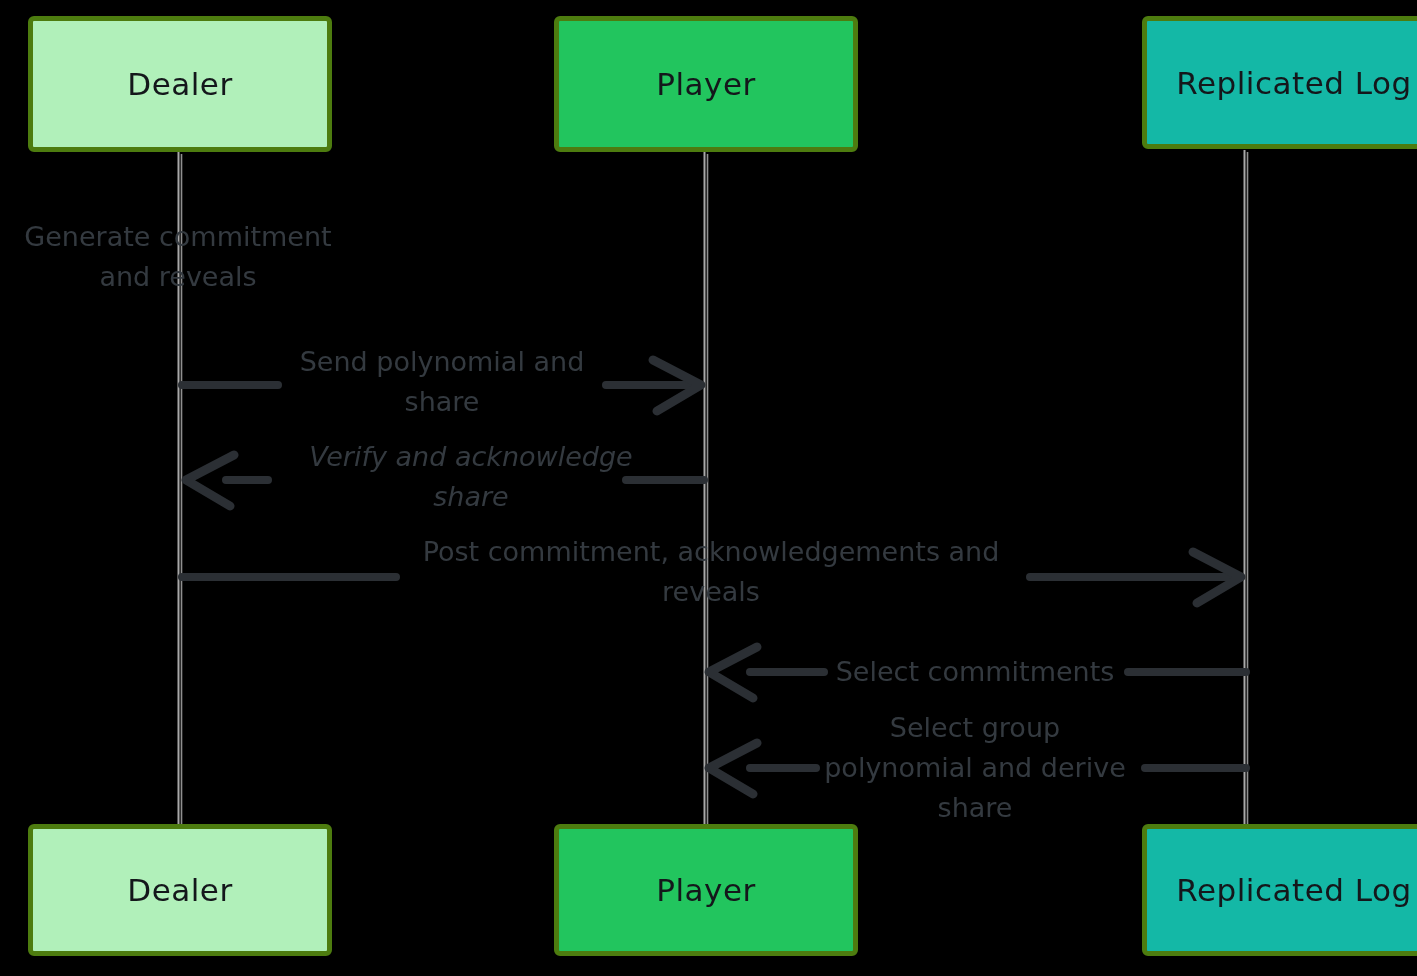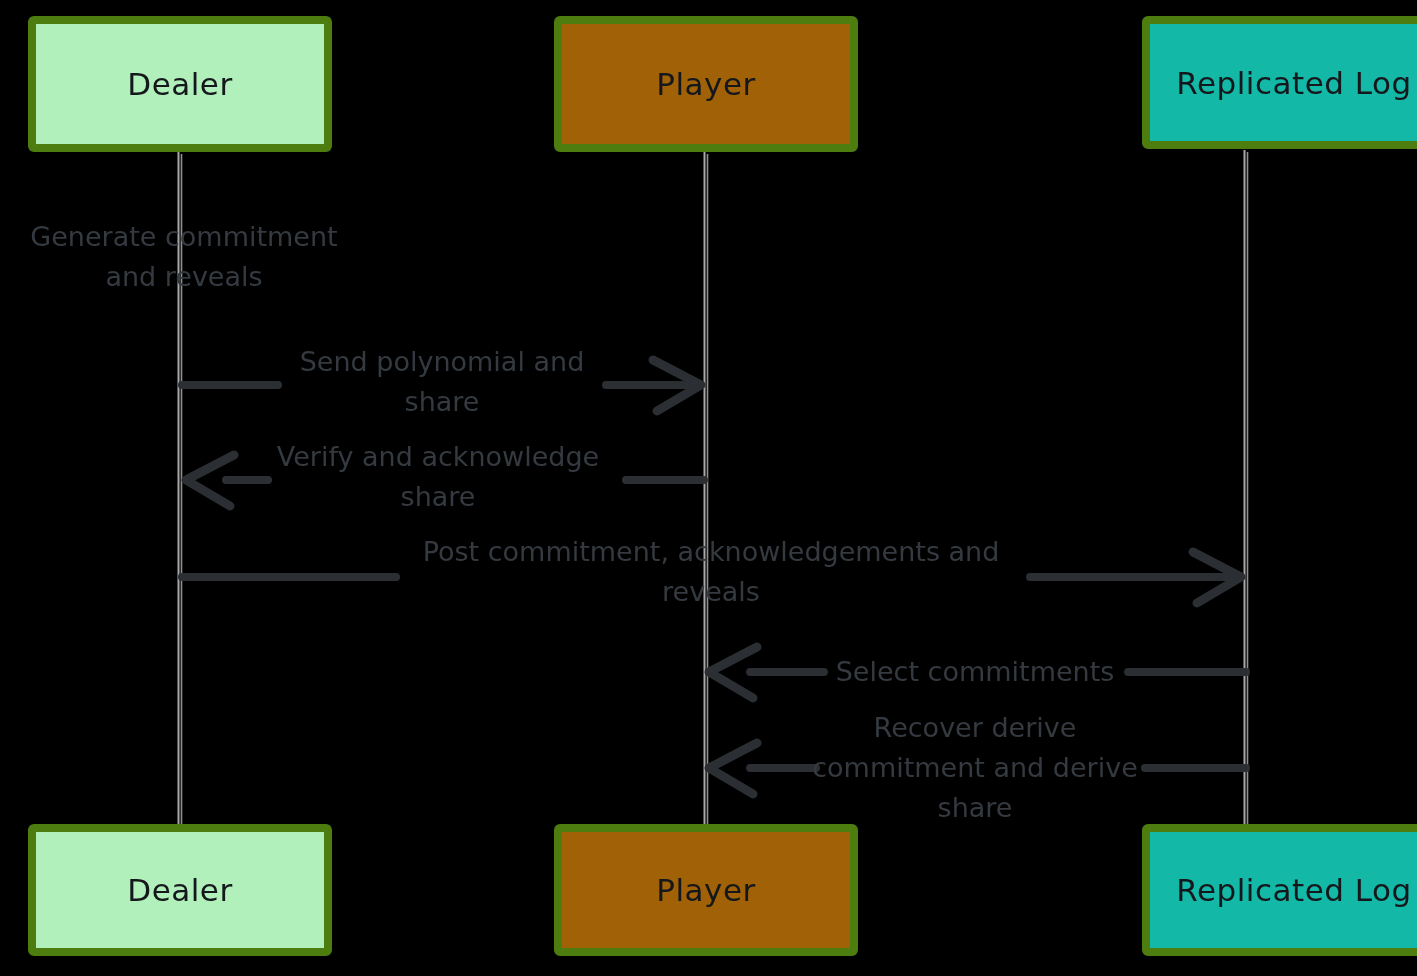--- a/index.html
+++ b/index.html
@@ -18,32 +18,32 @@
     background: #000000;
   }
   .layer {
     position: absolute;
     left: 0;
     top: 0;
   }
   .actor {
     position: absolute;
     box-sizing: border-box;
-    border: 8px solid #4d7c0f;
+    border: 5px solid #4d7c0f;
     border-radius: 6px;
     display: flex;
     align-items: center;
     justify-content: center;
     color: #14171b;
     font-size: 31px;
     font-weight: 500;
     letter-spacing: 0.5px;
   }
   .actor.green  { background: #b1f0ba; }
-  .actor.blue   { background: #a16207; }
+  .actor.blue   { background: #22c55e; }
   .actor.yellow { background: #14b8a6; margin-left: 48px; }
   .msg {
     position: absolute;
     color: #343a40;
     font-size: 27px;
     line-height: 40px;
     text-align: center;
     white-space: nowrap;
     transform: translateX(-50%);
     font-weight: 400;
@@ -114,43 +114,43 @@
   <div class="actor green" style="left:28px; top:824px; width:304px; height:132px;">
     <span>Dealer</span>
   </div>
   <div class="actor blue" style="left:554px; top:824px; width:304px; height:132px;">
     <span>Player</span>
   </div>
   <div class="actor yellow" style="left:1094px; top:824px; width:304px; height:132px;">
     <span>Replicated Log</span>
   </div>
 
-  <div class="msg" style="left:178px; top:217px;margin-left:6px;">
+  <div class="msg" style="left:178px; top:217px;">
     <div class="msg-line">Generate commitment</div>
     <div class="msg-line">and reveals</div>
   </div>
 
   <div class="msg" style="left:442px; top:342px;">
     <div class="msg-line">Send polynomial and</div>
     <div class="msg-line">share</div>
   </div>
 
-  <div class="msg" style="left:438px; top:437px;">
+  <div class="msg" style="left:471px; top:437px;font-style:italic;">
     <div class="msg-line">Verify and acknowledge</div>
     <div class="msg-line">share</div>
   </div>
 
   <div class="msg" style="left:975px; top:652px;">
     <div class="msg-line">Select commitments</div>
   </div>
 
   <div class="msg" style="left:711px; top:532px;">
     <div class="msg-line">Post commitment, acknowledgements and</div>
     <div class="msg-line">reveals</div>
   </div>
 
   <div class="msg" style="left:975px; top:708px;">
-    <div class="msg-line">Recover derive</div>
-    <div class="msg-line">commitment and derive</div>
+    <div class="msg-line">Select group</div>
+    <div class="msg-line">polynomial and derive</div>
     <div class="msg-line">share</div>
   </div>
 
 </div>
 
 </body></html>

